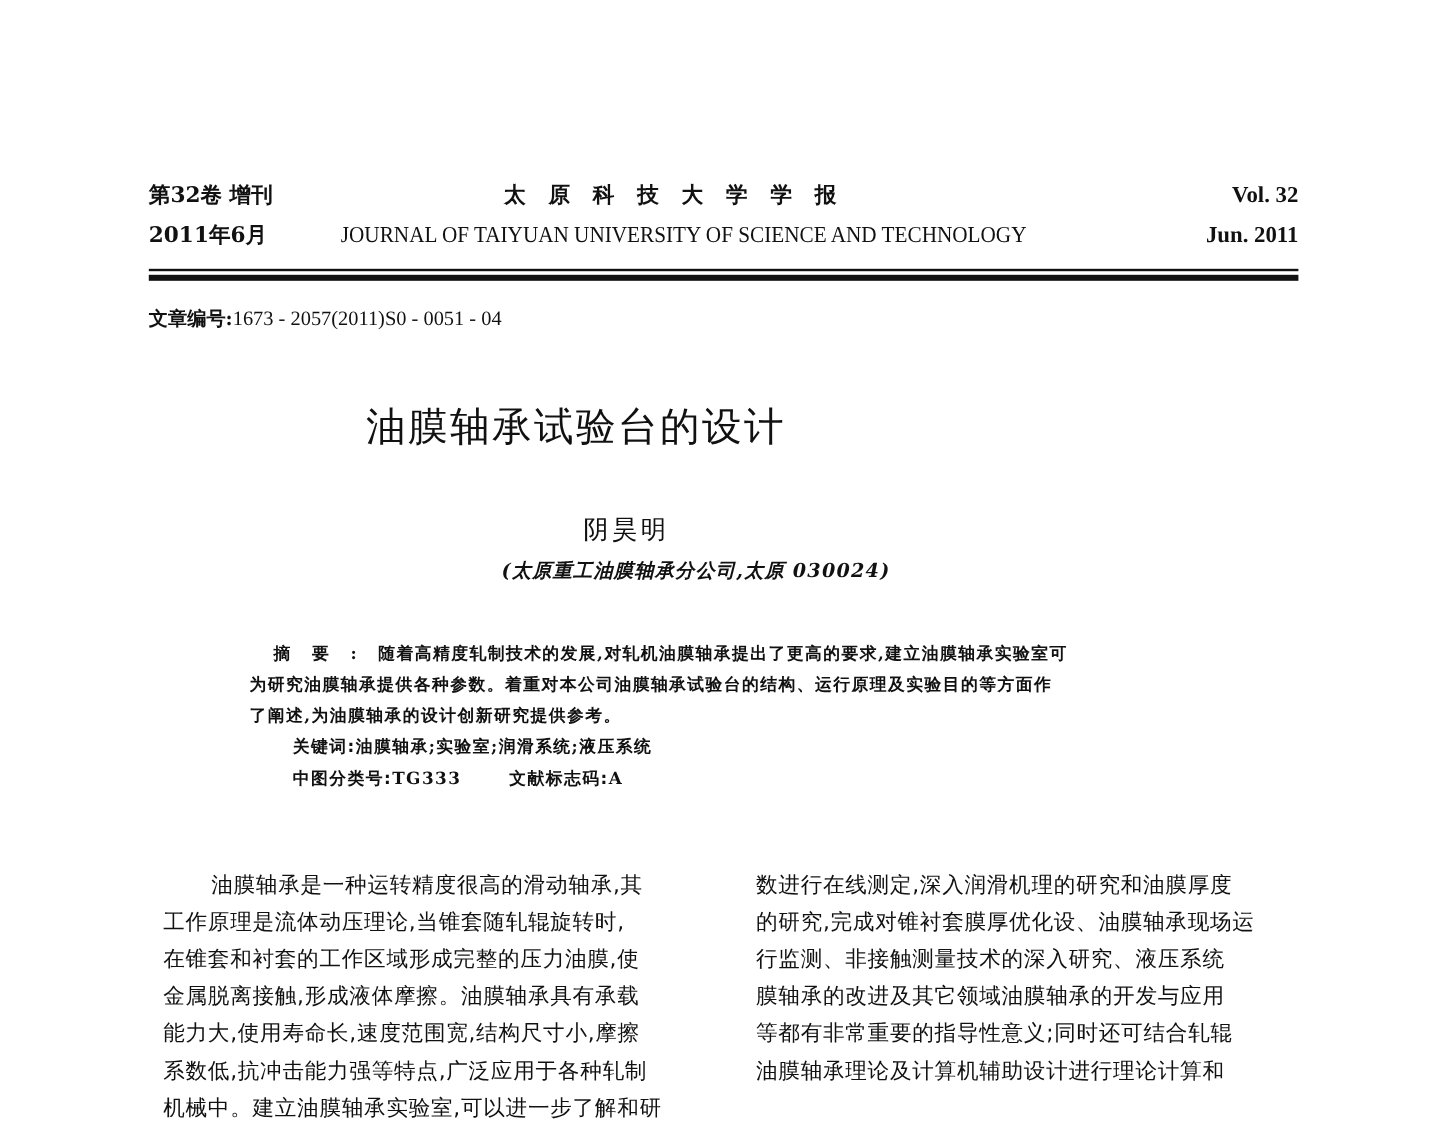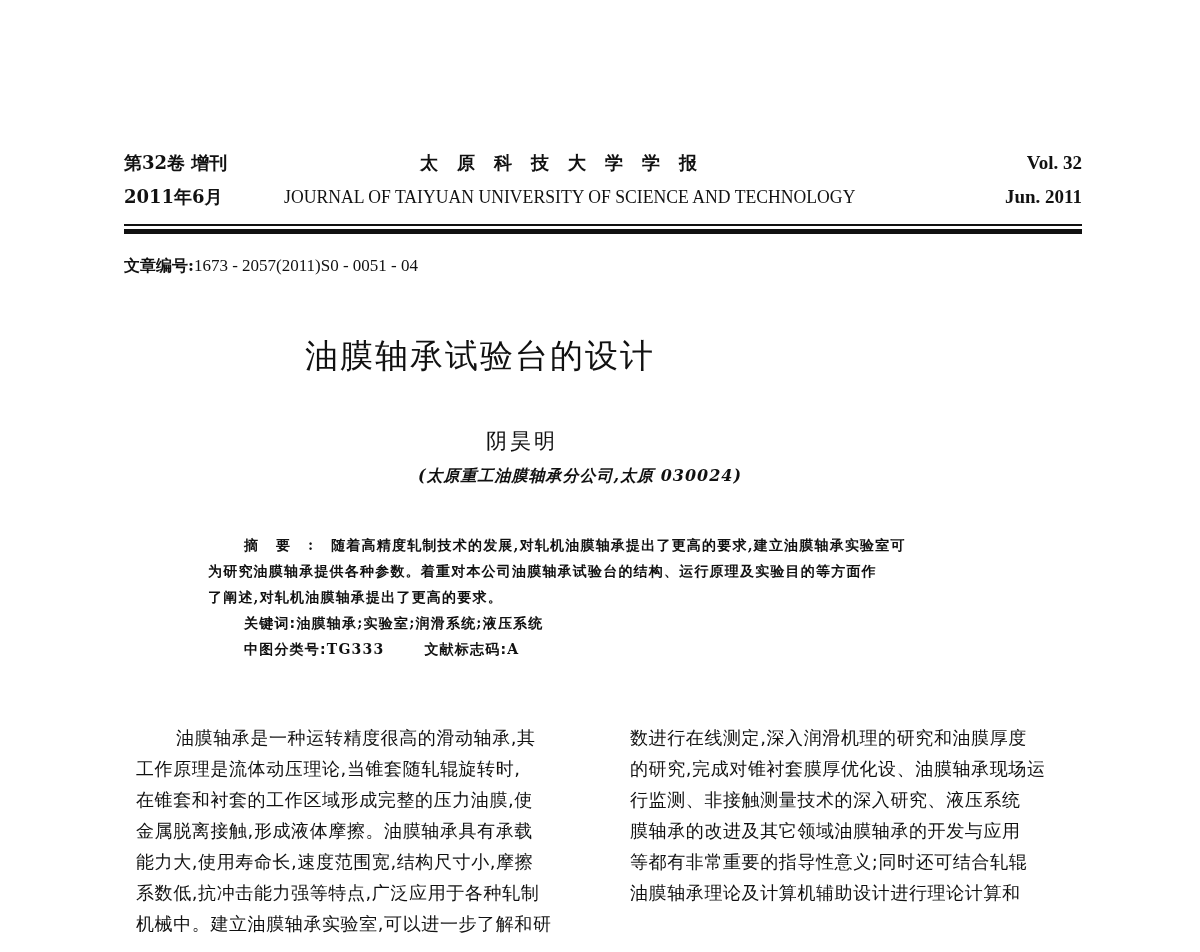--- a/index.html
+++ b/index.html
@@ -36,21 +36,21 @@
       left: 0; width: 1044px; top: 427px; text-align: center;
       font-size: 21px; letter-spacing: 3px;
     }
     .affil {
       left: 0; width: 1160px; top: 466px; text-align: center;
       font-size: 16px; font-weight: bold; font-style: italic; letter-spacing: 1px;
     }
 
     .abs-block { left: 208px; width: 800px; top: 532px; font-size: 14px; font-weight: bold; line-height: 26px; white-space: normal; }
     .abs-line { display: block; white-space: nowrap; letter-spacing: 1.2px; }
-    .abs-label { letter-spacing: 18px; margin-left: 36px; }
+    .abs-label { letter-spacing: 18px; margin-left: 20px; }
     .kw-line { margin-left: 36px; }
     .kw-label { font-family: "DejaVu Sans", sans-serif; }
     .cls-gap { display: inline-block; width: 40px; }
 
     .col { top: 722px; width: 456px; font-size: 18px; line-height: 31px; white-space: normal; font-family: "DejaVu Sans", sans-serif; }
     .col-left { left: 136px; }
     .col-right { left: 630px; }
     .col span.ln { display: block; white-space: nowrap; letter-spacing: 0.6px; }
     .col-left span.ln:first-child { padding-left: 40px; }
   </style>
@@ -71,21 +71,21 @@
   <span>文章编号:</span><span class="num">1673 - 2057(2011)S0 - 0051 - 04</span>
 </div>
 
 <div class="abs title">油膜轴承试验台的设计</div>
 <div class="abs author">阴昊明</div>
 <div class="abs affil">(太原重工油膜轴承分公司,太原 030024)</div>
 
 <div class="abs abs-block">
   <span class="abs-line"><span class="abs-label">摘要:</span><span>随着高精度轧制技术的发展,对轧机油膜轴承提出了更高的要求,建立油膜轴承实验室可</span></span>
   <span class="abs-line">为研究油膜轴承提供各种参数。着重对本公司油膜轴承试验台的结构、运行原理及实验目的等方面作</span>
-  <span class="abs-line">了阐述,对轧机油膜轴承提出了更高的要求。</span>
+  <span class="abs-line">了阐述,为油膜轴承的设计创新研究提供参考。</span>
   <span class="abs-line kw-line"><span class="kw-label">关键词:</span><span>油膜轴承;实验室;润滑系统;液压系统</span></span>
   <span class="abs-line kw-line"><span class="kw-label">中图分类号:</span><span>TG333</span><span class="cls-gap"></span><span class="kw-label">文献标志码:</span><span>A</span></span>
 </div>
 
 <div class="abs col col-left">
   <span class="ln">油膜轴承是一种运转精度很高的滑动轴承,其</span>
   <span class="ln">工作原理是流体动压理论,当锥套随轧辊旋转时,</span>
   <span class="ln">在锥套和衬套的工作区域形成完整的压力油膜,使</span>
   <span class="ln">金属脱离接触,形成液体摩擦。油膜轴承具有承载</span>
   <span class="ln">能力大,使用寿命长,速度范围宽,结构尺寸小,摩擦</span>

